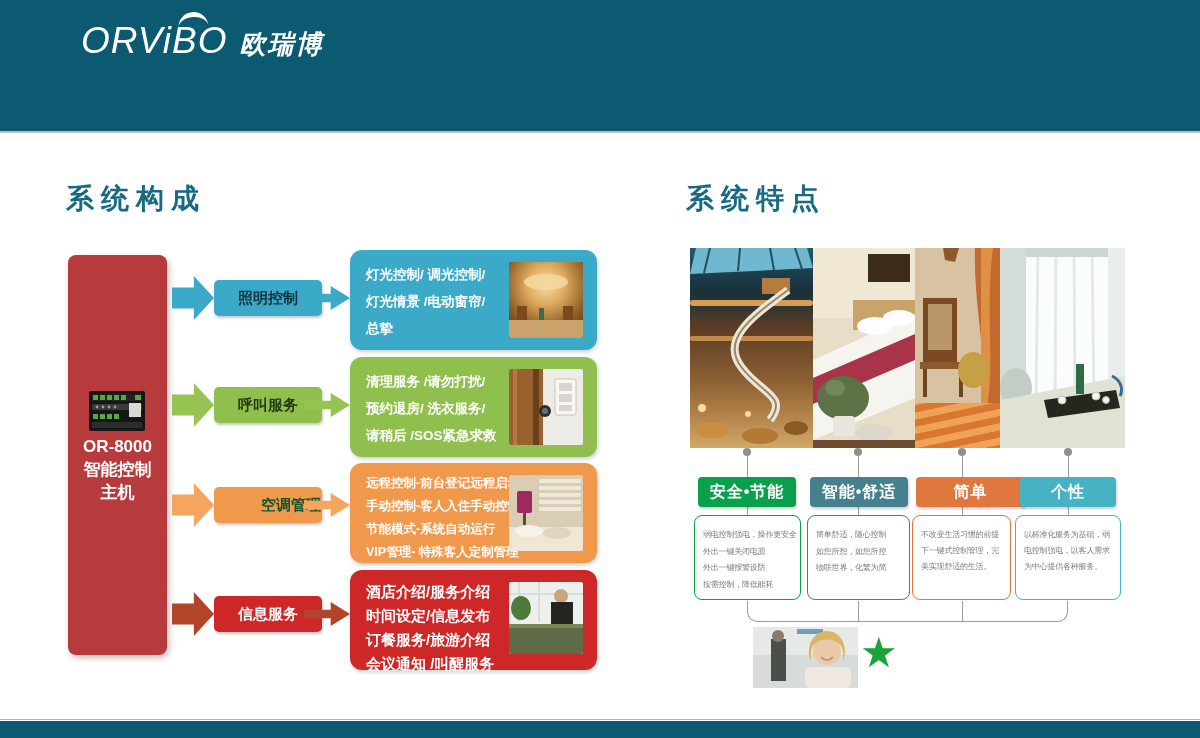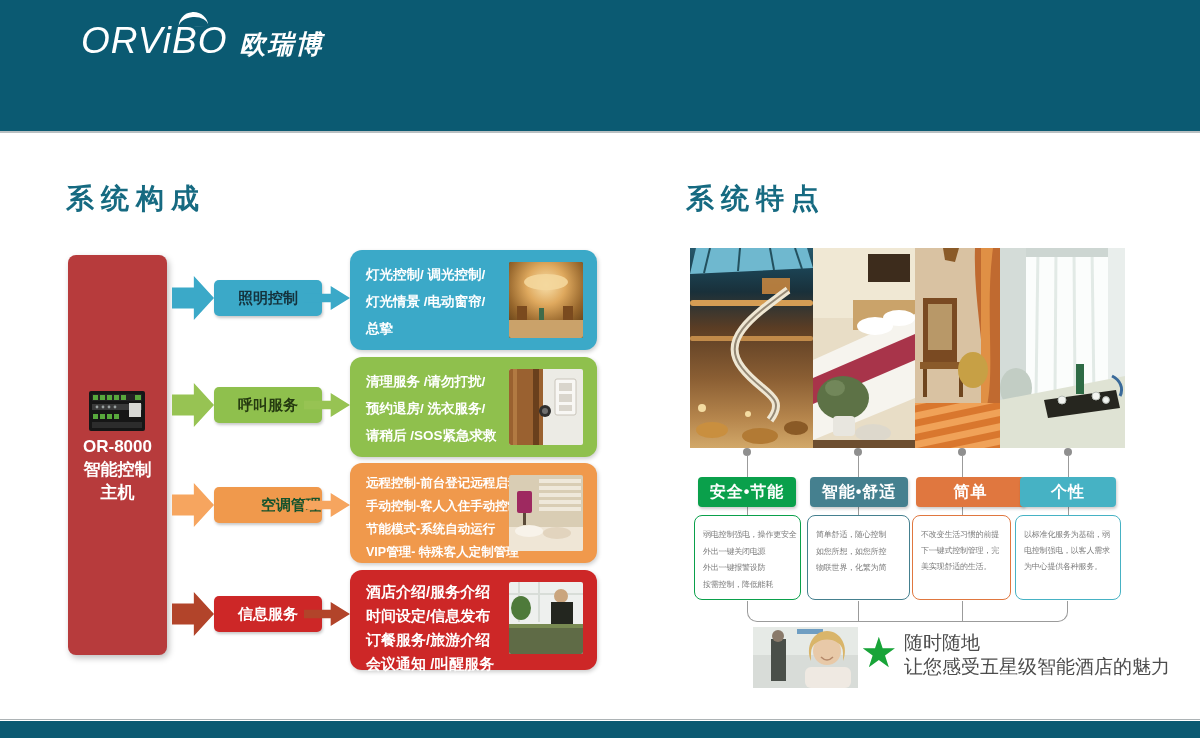--- a/index.html
+++ b/index.html
@@ -388,21 +388,17 @@
       <rect x="44" y="2" width="26" height="5" fill="#6f9ec2"></rect>
       <rect x="18" y="12" width="15" height="42" fill="#4a4f49"></rect>
       <circle cx="25" cy="9" r="6" fill="#8a7a6a"></circle>
       <circle cx="74" cy="24" r="14" fill="#e8c9a8"></circle>
       <path d="M58,26 C58,8 90,8 90,26 L90,34 C96,20 88,4 74,4 C60,4 52,20 58,34 Z" fill="#d9b56a"></path>
       <path d="M68,30 Q74,36 80,30" stroke="#b5896a" stroke-width="1.5" fill="none"></path>
       <rect x="52" y="40" width="46" height="21" rx="6" fill="#efe9e2"></rect>
     </svg>
   </div>
   <div class="star">★</div>
-  <div class="tagline">
-    <div>随时随地</div>
-    <div>让您感受五星级智能酒店的魅力</div>
-  </div>
 
   <div class="foot-line"></div>
   <div class="foot-bar"></div>
 
 </div>
 
 </body></html>

